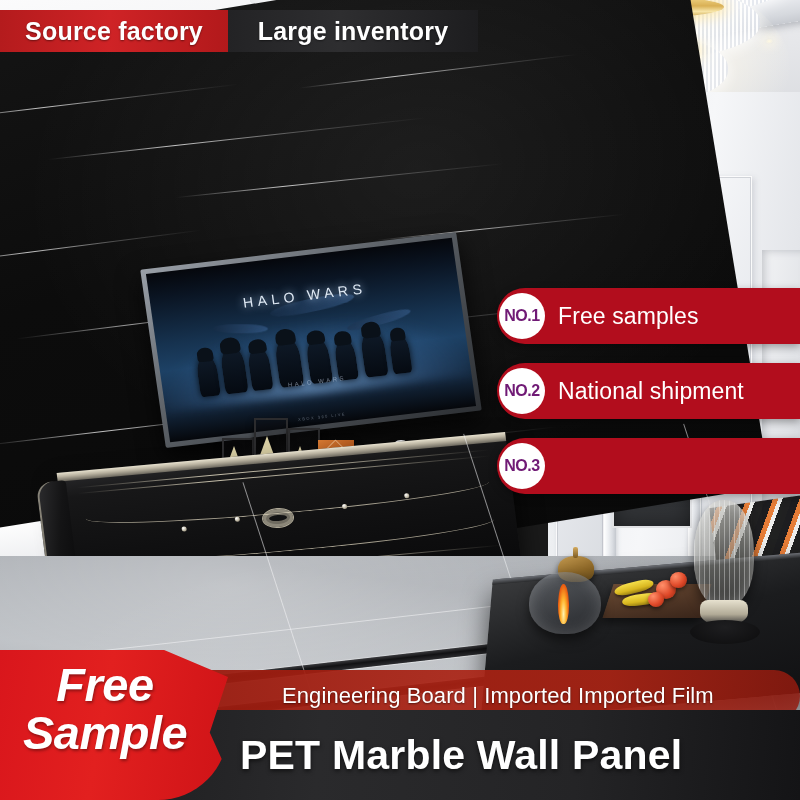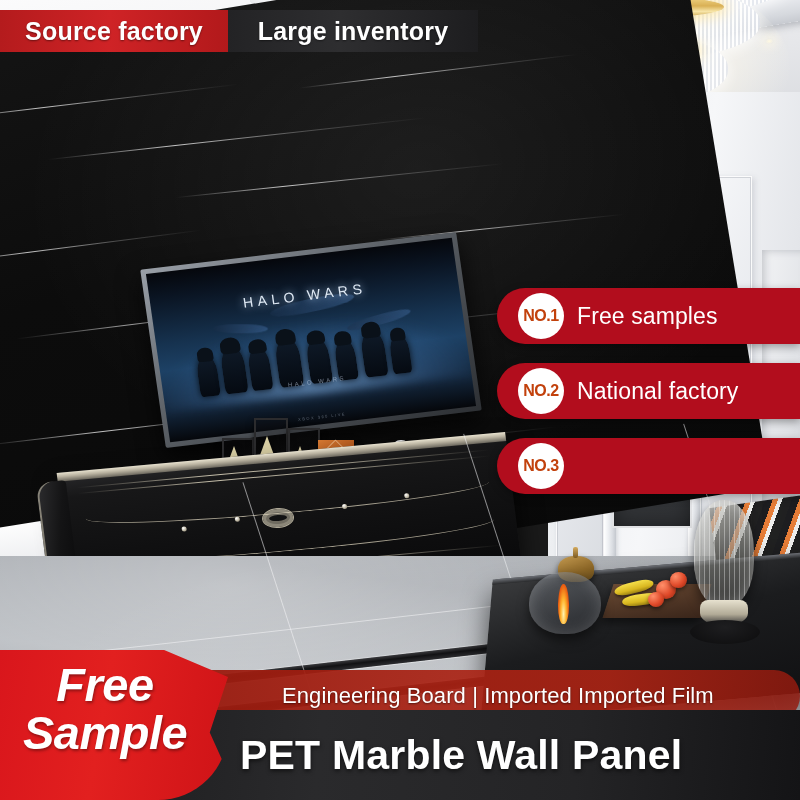--- a/index.html
+++ b/index.html
@@ -420,24 +420,24 @@
   
   .badges{position:absolute;left:497px;top:288px;width:303px;}
   .badge{
     position:relative;height:56px;margin-bottom:19px;
     background:#b20d1d;
     border-radius:28px 0 0 28px;
     display:flex;align-items:center;
     box-shadow:0 3px 8px rgba(0,0,0,.35);
   }
   .badge-circle{
-    width:46px;height:46px;margin-left:21px;flex:0 0 auto;
+    width:46px;height:46px;margin-left:2px;flex:0 0 auto;
     background:#fff;border-radius:50%;
     display:flex;align-items:center;justify-content:center;
-    color:#c2410c;font-weight:bold;font-size:16px;letter-spacing:-.4px;
+    color:#701a75;font-weight:bold;font-size:16px;letter-spacing:-.4px;
     font-family:"Liberation Sans",sans-serif;
   }
   .badge-text{
     margin-left:13px;color:#fff;font-size:23px;font-weight:400;
     letter-spacing:.1px;white-space:nowrap;
     font-family:"Liberation Sans",sans-serif;
   }
 
   
   .bottom{position:absolute;left:0;bottom:0;width:800px;height:150px;}
@@ -634,21 +634,21 @@
 
   <div class="badges">
 
     <div class="badge">
       <div class="badge-circle">NO.1</div>
       <div class="badge-text">Free samples</div>
     </div>
 
     <div class="badge">
       <div class="badge-circle">NO.2</div>
-      <div class="badge-text">National factory</div>
+      <div class="badge-text">National shipment</div>
     </div>
 
     <div class="badge">
       <div class="badge-circle">NO.3</div>
     </div>
 
   </div>
 
   <div class="bottom">
 

